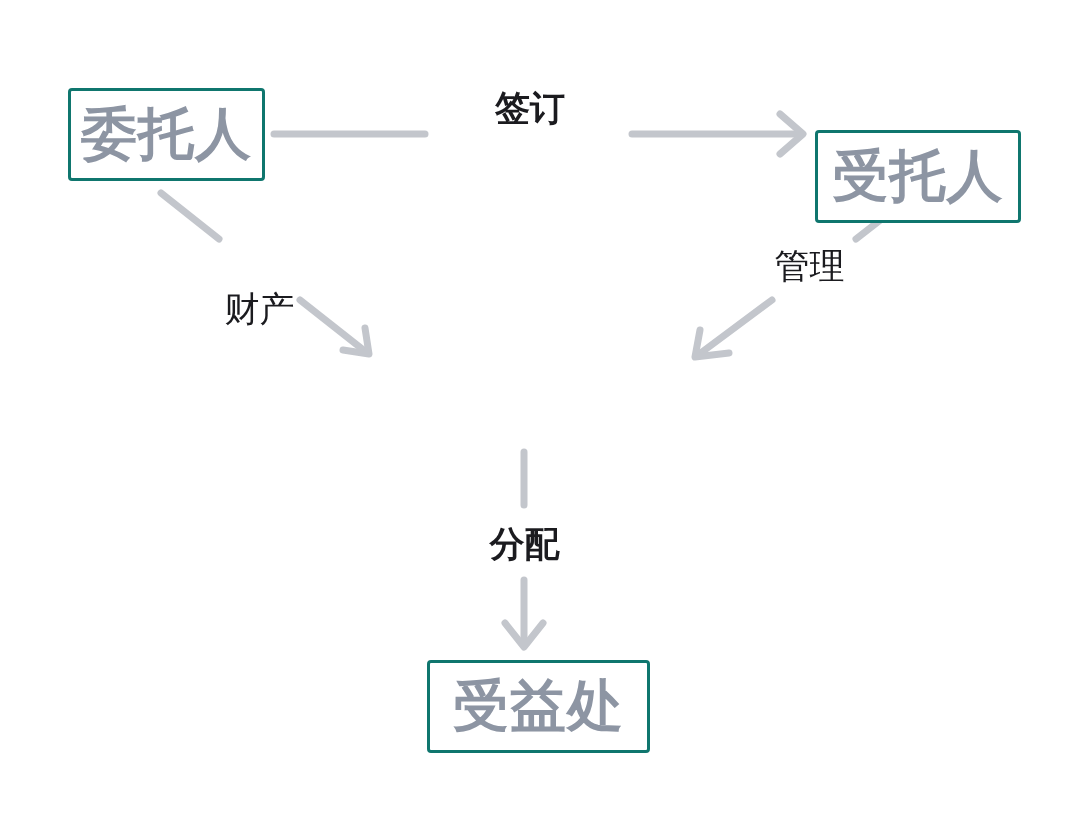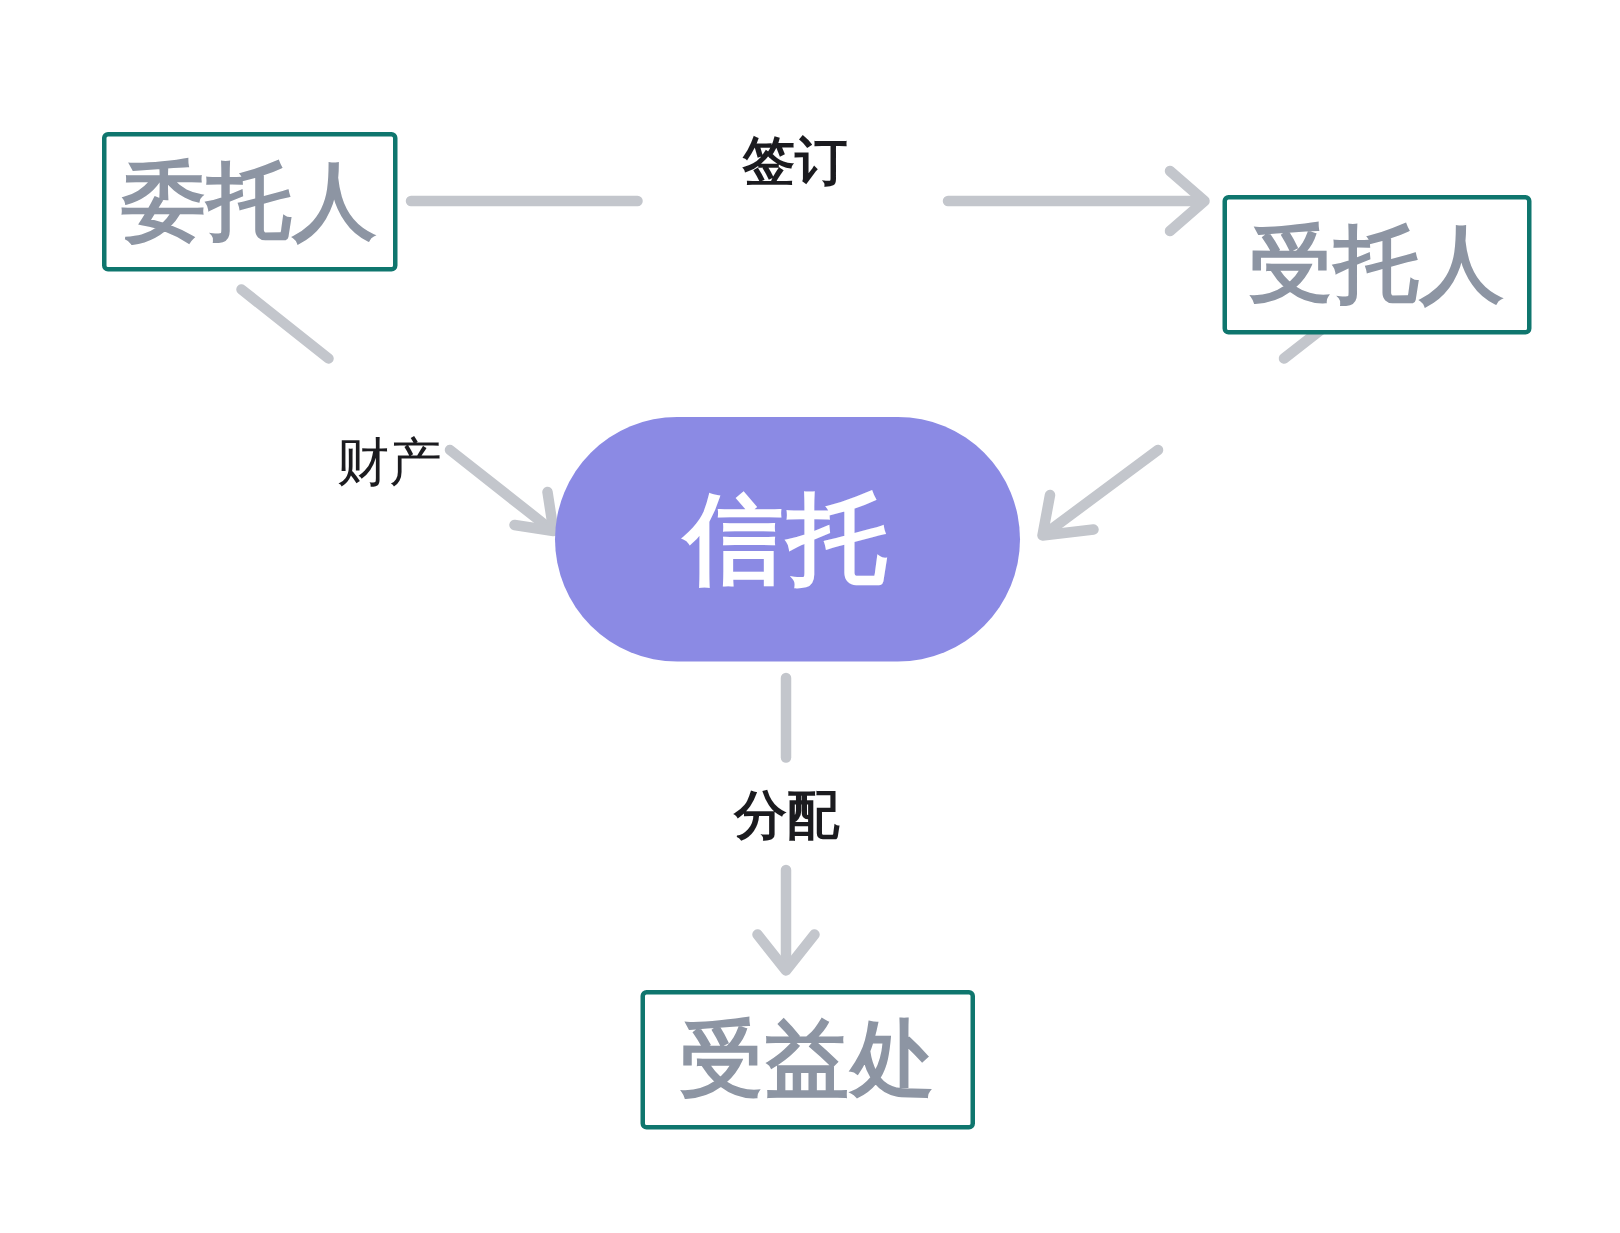--- a/index.html
+++ b/index.html
@@ -117,34 +117,34 @@
   </svg>
 
   <div class="node node-box" id="node-settlor">
     <span>委托人</span>
   </div>
 
   <div class="node node-box" id="node-trustee">
     <span>受托人</span>
   </div>
 
-  <div class="node node-pill" id="node-trust">
-    <span>信托</span>
-  </div>
 
   <div class="node node-box" id="node-beneficiary">
     <span>受益处</span>
   </div>
 
   <div class="edge-label" id="label-contract">
     <div>签订</div>
   </div>
 
   <div class="edge-label" id="label-property">
     <div>财产</div>
   </div>
 
+  <div class="edge-label" id="label-manage">
+    <div>管理</div>
+  </div>
 
   <div class="edge-label" id="label-allot">
     <div>分配</div>
   </div>
 
 </div>
 
 </body></html>

